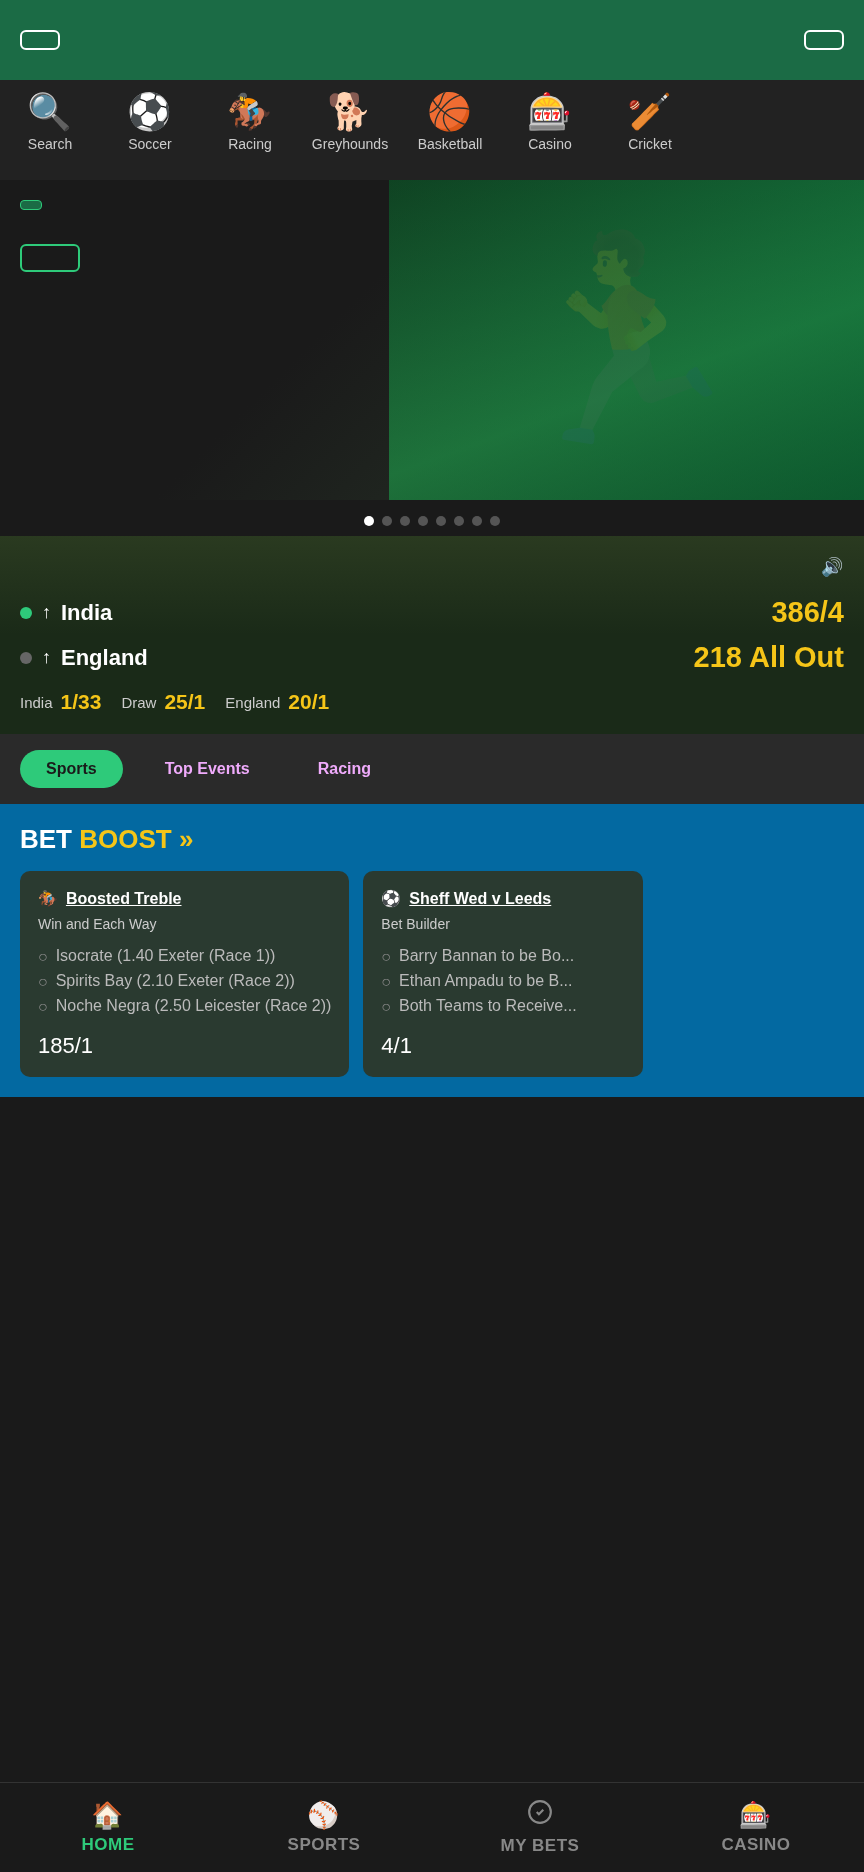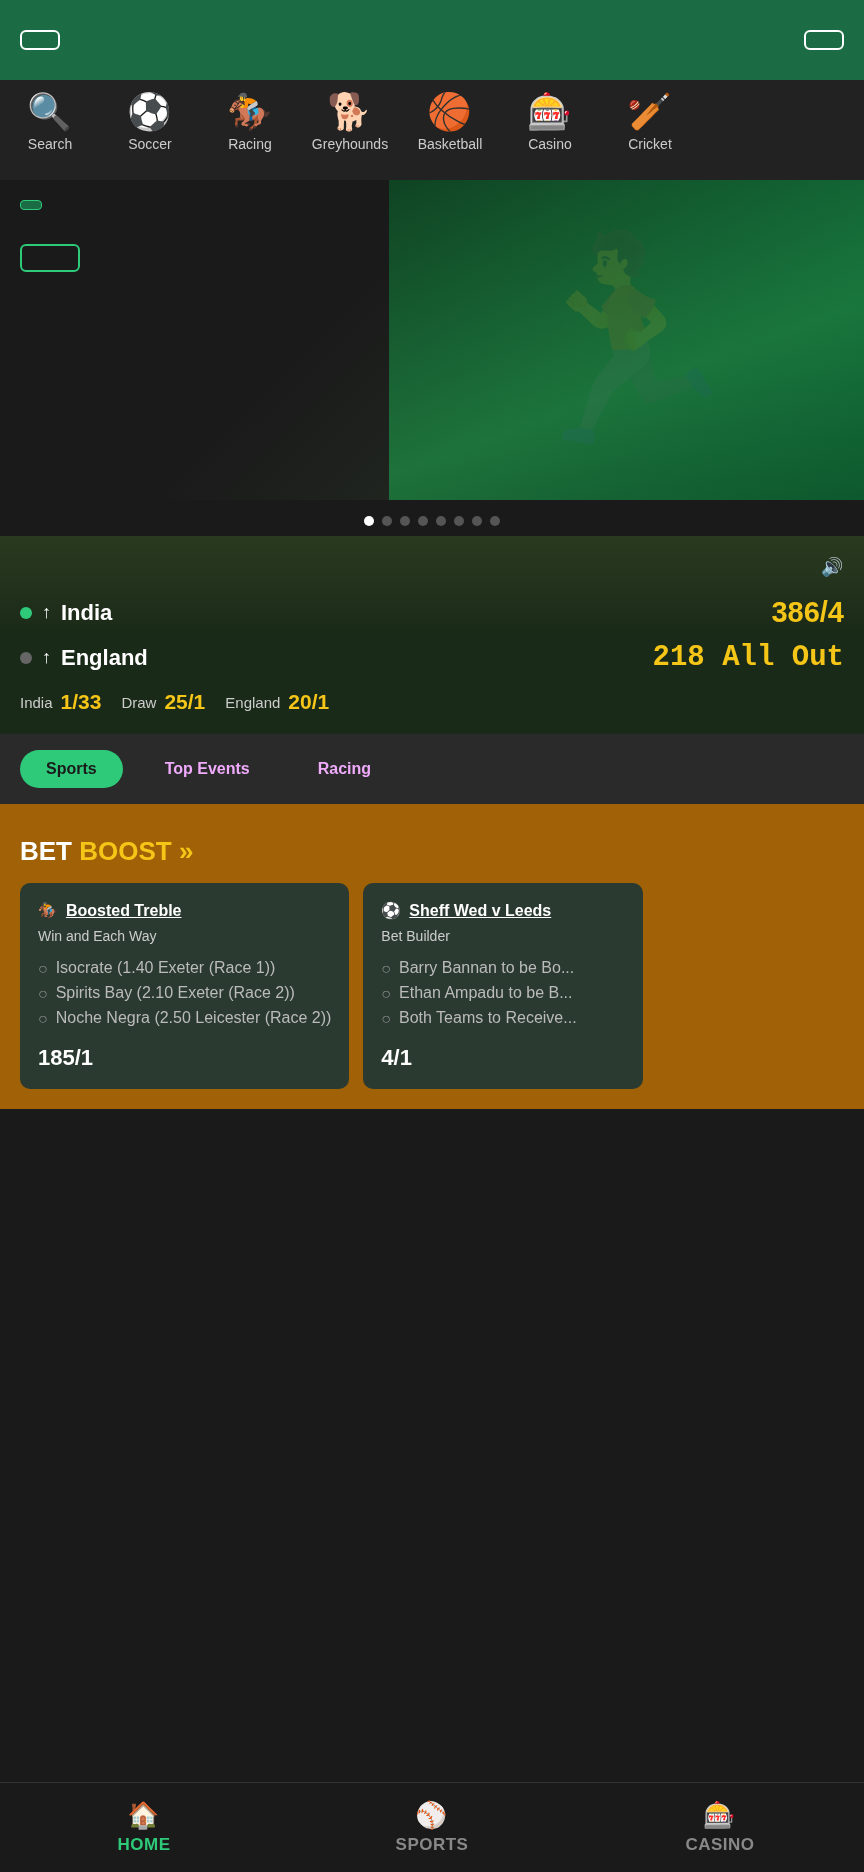--- a/index.html
+++ b/index.html
@@ -203,21 +203,21 @@
     .team-name {
       color: white;
       font-size: 22px;
       font-weight: 700;
     }
     .team-score {
       color: #f5c518;
       font-size: 29px;
       font-weight: 900;
     }
-    .team-score.all-out { color: #f5c518; font-family: Liberation Mono, monospace; }
+    .team-score.all-out { color: #f5c518; }
     .match-odds {
       display: flex;
       gap: 20px;
       margin-top: 16px;
       flex-wrap: wrap;
     }
     .odds-item {
       display: flex;
       align-items: center;
       gap: 8px;
@@ -247,22 +247,22 @@
       background: #2eca7a;
       color: #1a1a1a;
     }
     .tab-btn.inactive {
       background: transparent;
       color: #f0abfc;
     }
 
     
     .bet-boost-section {
-      background: #a16207;
-      padding: 32px 20px 10px;
+      background: #0369a1;
+      padding: 20px 20px 10px;
     }
     .bet-boost-title {
       font-size: 26px;
       font-weight: 900;
       margin-bottom: 16px;
     }
     .bet-boost-title span.bet { color: white; }
     .bet-boost-title span.boost { color: #f5c518; }
     .bet-boost-title span.arrows { color: #f5c518; }
 
@@ -308,21 +308,21 @@
     }
     .card-item::before {
       content: '○';
       color: #888;
       flex-shrink: 0;
       margin-top: 1px;
     }
     .card-price {
       color: white;
       font-size: 22px;
-      font-weight: 700;
+      font-weight: 400;
       margin-top: 14px;
     }
 
     
     .bottom-nav {
       position: fixed;
       bottom: 0;
       left: 0;
       width: 864px;
       background: #1a1a1a;
@@ -512,16 +512,23 @@
 <div class="bottom-nav">
 <div class="bottom-nav-item active">
     <span class="bottom-nav-icon">🏠</span>
     <span class="bottom-nav-label">HOME</span>
   </div>
     <div class="bottom-nav-item">
     <span class="bottom-nav-icon">⚾</span>
     <span class="bottom-nav-label">SPORTS</span>
   </div>
     <div class="bottom-nav-item">
+    <span class="bottom-nav-icon"><svg width="26" height="26" viewBox="0 0 24 24" fill="none" stroke="currentColor" stroke-width="2">
+          <circle cx="12" cy="12" r="10"></circle>
+          <polyline points="9,12 11,14 15,10"></polyline>
+        </svg></span>
+    <span class="bottom-nav-label">MY BETS</span>
+  </div>
+    <div class="bottom-nav-item">
     <span class="bottom-nav-icon">🎰</span>
     <span class="bottom-nav-label">CASINO</span>
   </div>
   </div>
 
 </body></html>

